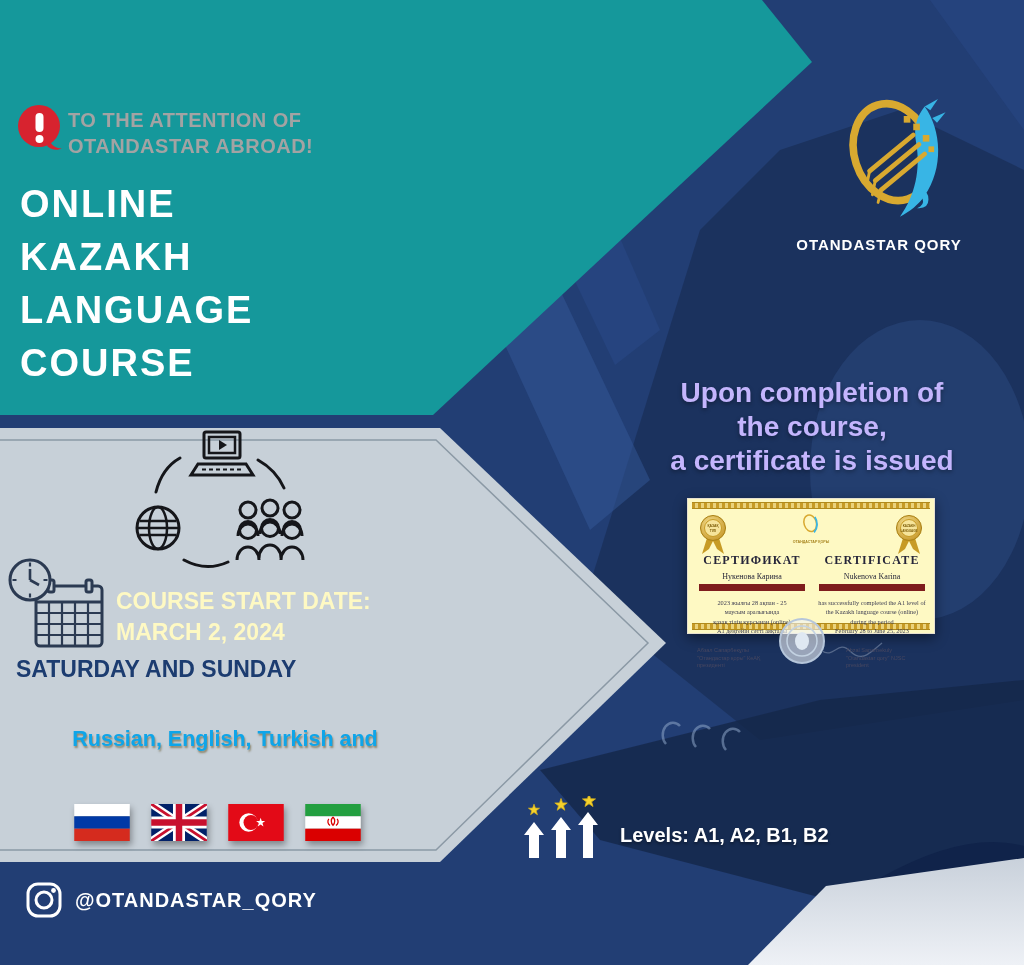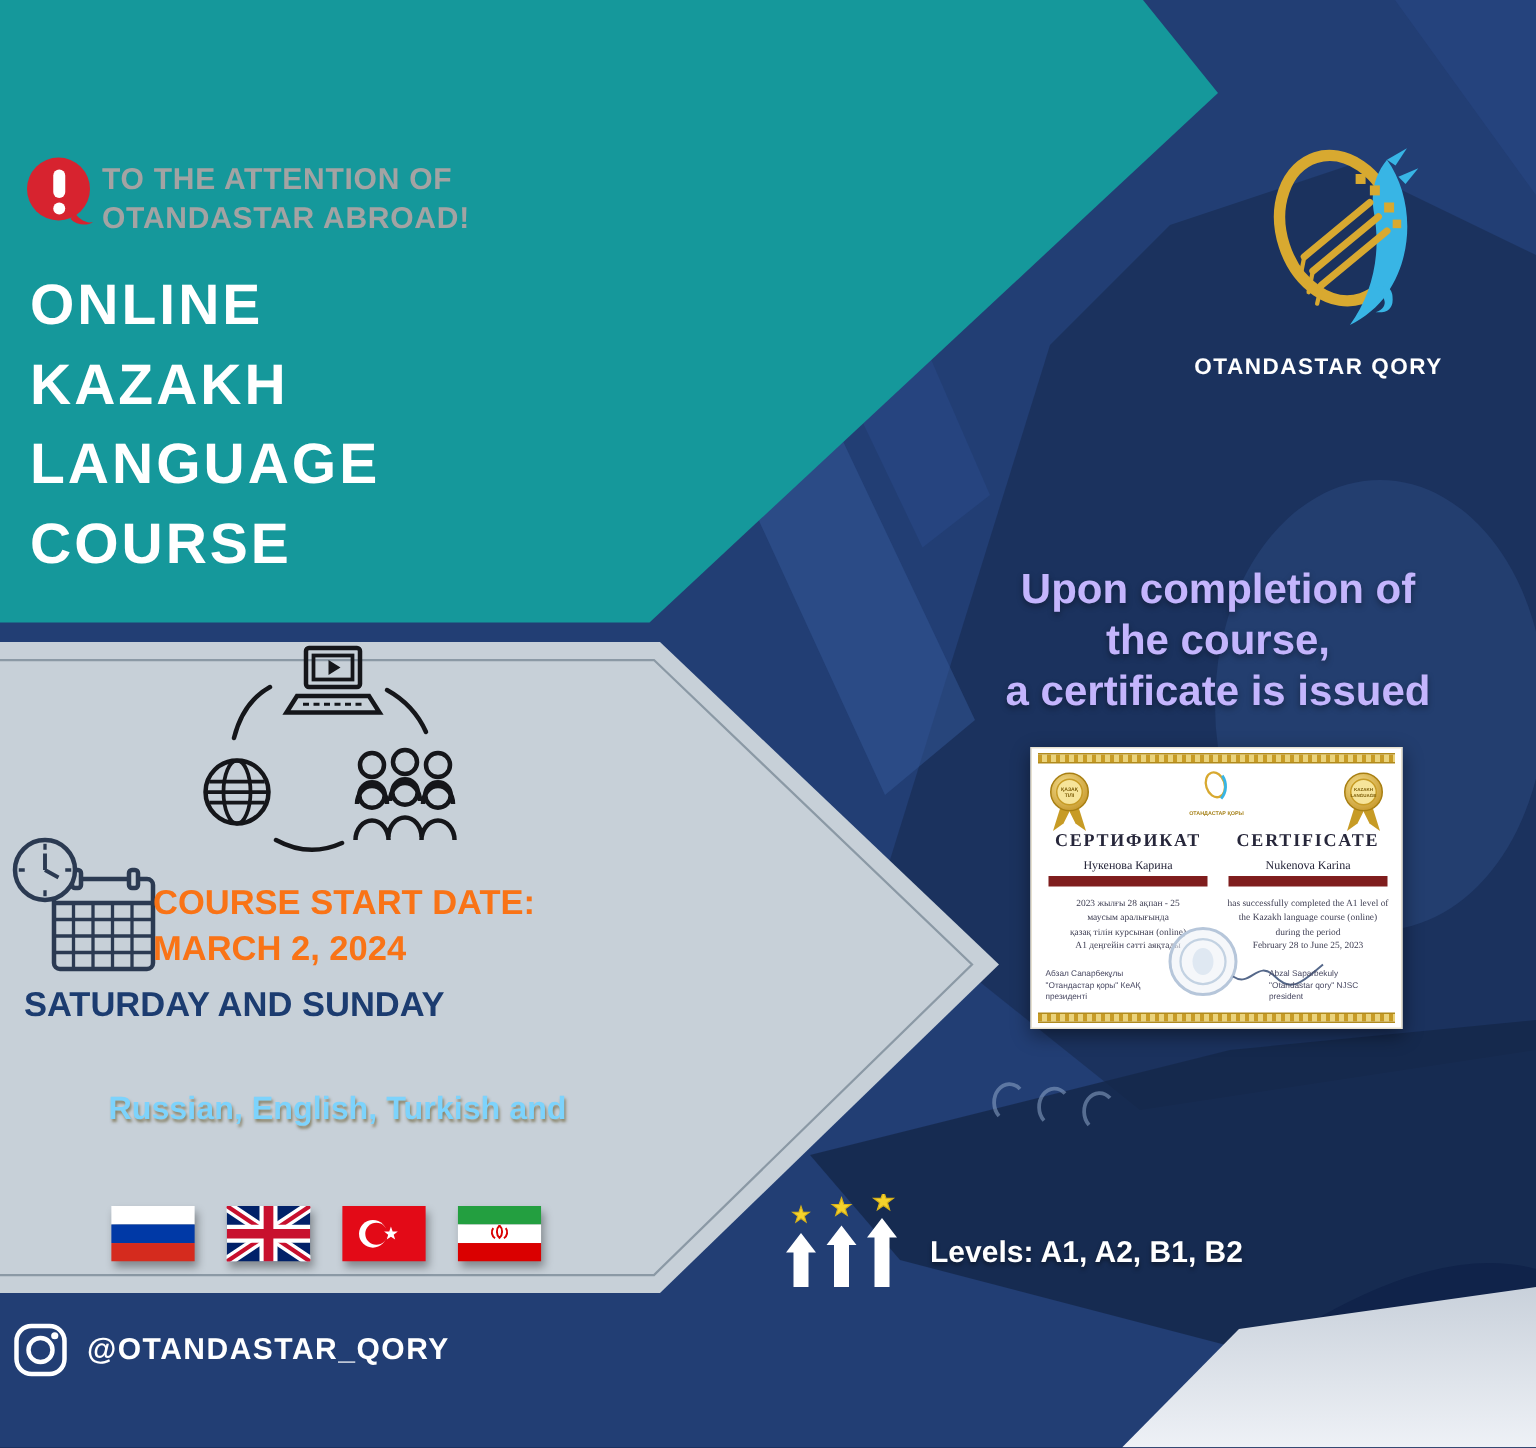--- a/index.html
+++ b/index.html
@@ -17,36 +17,36 @@
 
   .brand-logo{left:836px;top:78px;width:126px;height:152px;}
   .brand-name{left:774px;top:236px;width:210px;text-align:center;font-size:15px;
               font-weight:700;color:#fff;letter-spacing:1px;}
 
   .note{left:600px;top:376px;width:424px;text-align:center;font-size:28px;font-weight:800;
         color:#c4b5fd;line-height:34px;text-shadow:0 2px 4px rgba(0,0,0,.35);}
 
   .online-icons{left:118px;top:428px;width:190px;height:145px;}
   .schedule-icon{left:8px;top:556px;width:100px;height:96px;}
-  .start-block{left:102px;top:586px;font-size:23px;font-weight:800;color:#f97316;line-height:31px;}
+  .start-block{left:116px;top:586px;font-size:23px;font-weight:800;color:#fef9c3;line-height:31px;}
   .days{left:16px;top:656px;font-size:23px;font-weight:800;color:#1c3c70;}
   .audience{left:10px;top:726px;width:430px;text-align:center;font-size:21.5px;font-weight:800;
-            color:#7dd3fc;line-height:27px;text-shadow:1px 2px 2px rgba(80,60,0,.5);}
+            color:#0ea5e9;line-height:27px;text-shadow:1px 2px 2px rgba(80,60,0,.5);}
   .flags{left:74px;top:804px;display:flex;gap:21px;}
   .flags svg{filter:drop-shadow(2px 4px 3px rgba(0,0,0,.35));}
 
   .levels-icon{left:522px;top:796px;width:84px;height:64px;}
   .levels-label{left:620px;top:824px;font-size:20px;font-weight:800;color:#fff;
                 text-shadow:0 2px 3px rgba(0,0,0,.4);}
 
-  .instagram-row{left:9px;top:882px;display:flex;align-items:center;gap:13px;}
+  .instagram-row{left:26px;top:882px;display:flex;align-items:center;gap:13px;}
   .instagram-handle{font-size:20px;font-weight:800;color:#fff;letter-spacing:1px;}
 
   
-  .certificate{left:687px;top:498px;width:248px;height:188px;background:#ffffff;
+  .certificate{left:687px;top:498px;width:248px;height:136px;background:#fef9c3;
                border:1px solid #e6e0cf;box-shadow:0 4px 12px rgba(0,0,0,.45);z-index:1;position:absolute;}
   .cert-band{position:absolute;left:4px;right:4px;height:7px;
              background:repeating-linear-gradient(90deg,#c79b25 0 3px,#ead37c 3px 6px);
              border-top:1px solid #b08a1c;border-bottom:1px solid #b08a1c;}
   .cert-band-top{top:3px;} .cert-band-bottom{bottom:3px;}
   .cert-medal{position:absolute;top:15px;width:30px;height:44px;}
   .cert-medal-left{left:10px;} .cert-medal-right{right:10px;}
   .cert-logo{position:absolute;left:0;right:0;top:13px;text-align:center;}
   .cert-logo-caption{font-size:6px;transform:scale(.6);transform-origin:center top;
                      font-weight:700;color:#a8851f;line-height:1.1;}

